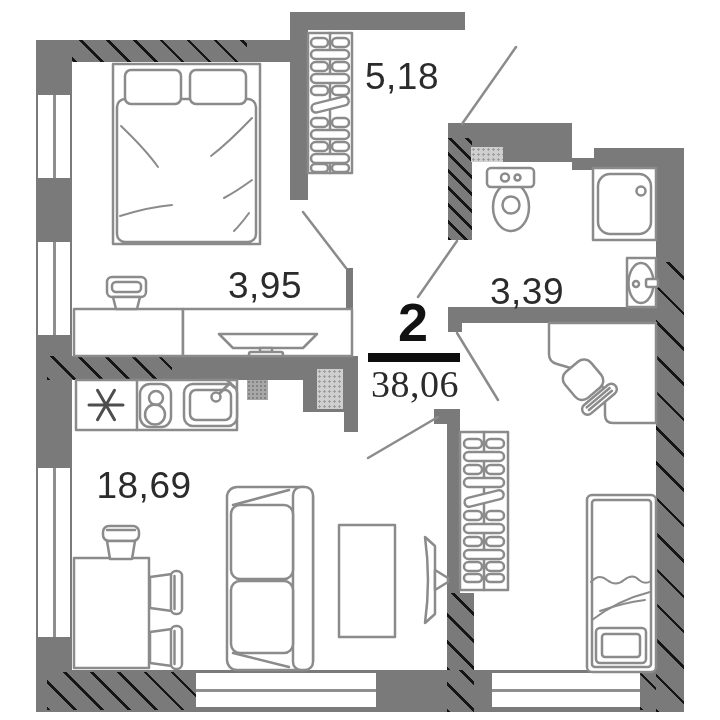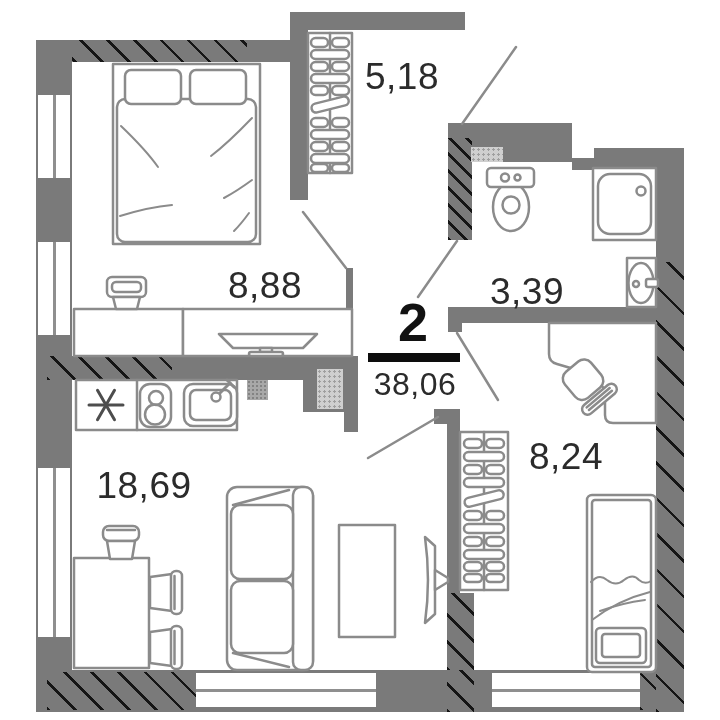--- a/index.html
+++ b/index.html
@@ -16,21 +16,21 @@
   .dotD{position:absolute;background-color:#a8a8a8;
         background-image:radial-gradient(#838383 1px,transparent 1.2px);background-size:4px 4px;}
   .winV{position:absolute;background:#fff;}
   .winV .mull{position:absolute;left:50%;top:0;bottom:0;width:3px;margin-left:-1.5px;background:#8f8f8f;}
   .winH{position:absolute;background:#fff;}
   .winH .mull{position:absolute;top:50%;left:0;right:0;height:3px;margin-top:-1.5px;background:#8f8f8f;}
   svg{position:absolute;left:0;top:0;z-index:4;}
   .lbl{position:absolute;z-index:5;transform:translate(-50%,-50%);
        color:#2b2b2b;font-size:37px;letter-spacing:.5px;white-space:nowrap;}
   .lbl.big{font-size:54px;font-weight:800;color:#121212;letter-spacing:0;}
-  .lbl.total{font-size:32px;}
+  .lbl.total{font-size:38px;font-family:Liberation Serif, serif;}
   .bar{position:absolute;background:#0d0d0d;z-index:5;}
 </style>
 </head>
 <body>
 
 <div id="plan">
 
   <div class="w" style="left: 36px; top: 40px; width: 262px; height: 22px; background-color: rgb(122, 122, 122);"></div>
   <div class="ov hA" style="left:47px;top:40px;width:200px;height:22px"></div>
   <div class="w" style="left: 290px; top: 12px; width: 175px; height: 18px; background-color: rgb(122, 122, 122);"></div>
@@ -254,22 +254,21 @@
     <g fill="none" stroke="#8b8b8b" stroke-width="2.5" stroke-linecap="round">
       <line x1="303" y1="212" x2="346" y2="268"></line>
       <line x1="457" y1="333" x2="498" y2="400"></line>
       <line x1="516" y1="47" x2="462" y2="124"></line>
       <line x1="418" y1="297" x2="457" y2="241"></line>
       <line x1="368" y1="458" x2="438" y2="417"></line>
     </g>
   </svg>
 
   <div class="lbl" style="left: 402px; top: 77px; color: rgb(43, 43, 43); text-align: center;">5,18</div>
-  <div class="lbl" style="left: 265px; top: 286px; color: rgb(43, 43, 43);">8,88</div>
+  <div class="lbl" style="left: 265px; top: 286px; color: rgb(43, 43, 43);">3,95</div>
   <div class="lbl" style="left: 527px; top: 276px; color: rgb(43, 43, 43); margin-top: 16px;">3,39</div>
   <div class="lbl" style="left: 144px; top: 486px; color: rgb(43, 43, 43);">18,69</div>
-  <div class="lbl" style="left: 566px; top: 457px; color: rgb(43, 43, 43);">8,24</div>
 
   <div class="lbl big" style="left:413px;top:322px">2</div>
   <div class="bar" style="left: 368px; top: 353px; width: 92px; height: 9px; background-color: rgb(13, 13, 13);"></div>
   <div class="lbl total" style="left: 415px; top: 384px; color: rgb(43, 43, 43);">38,06</div>
 
 </div>
 
 </body></html>

